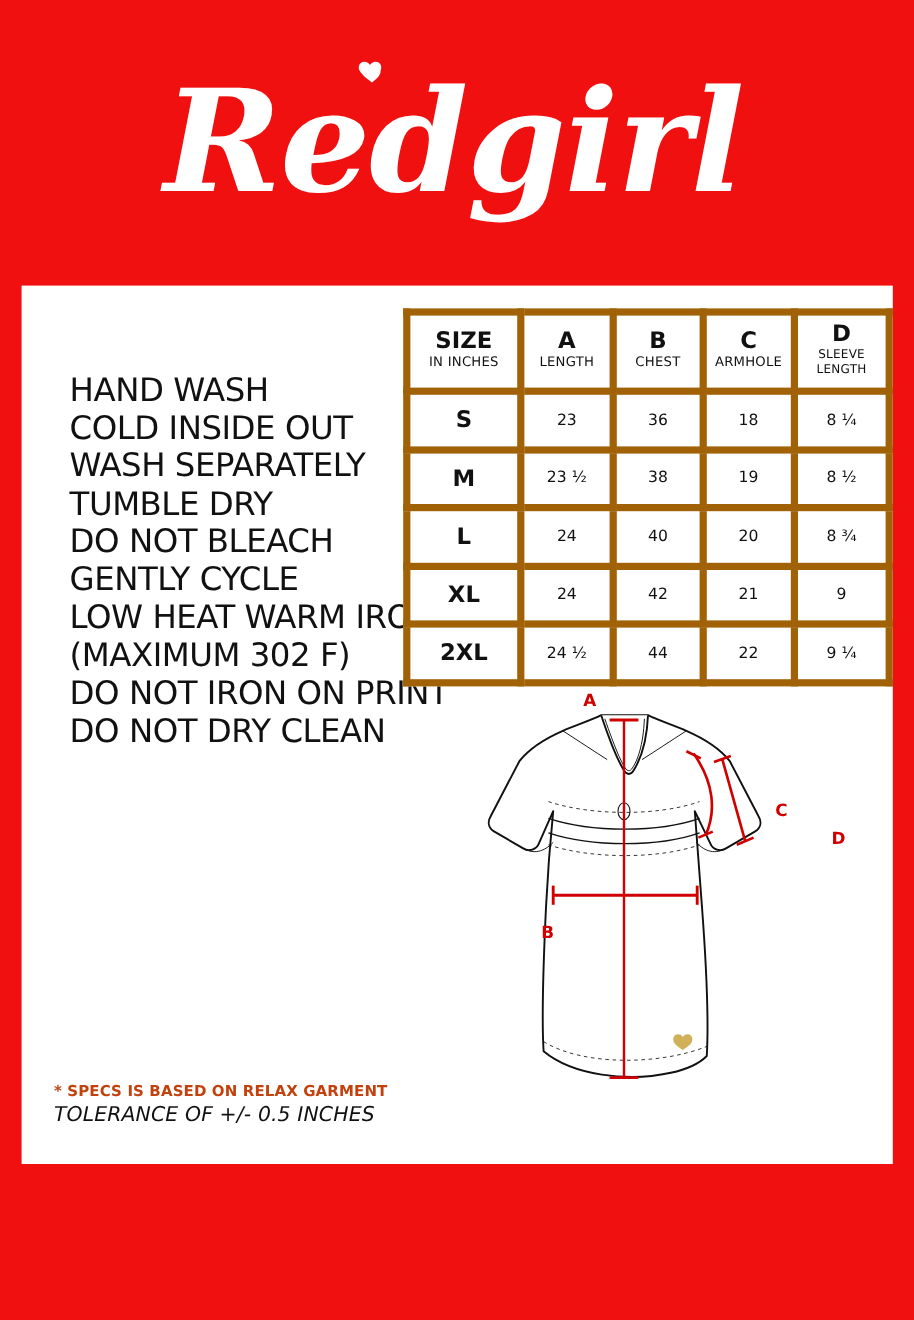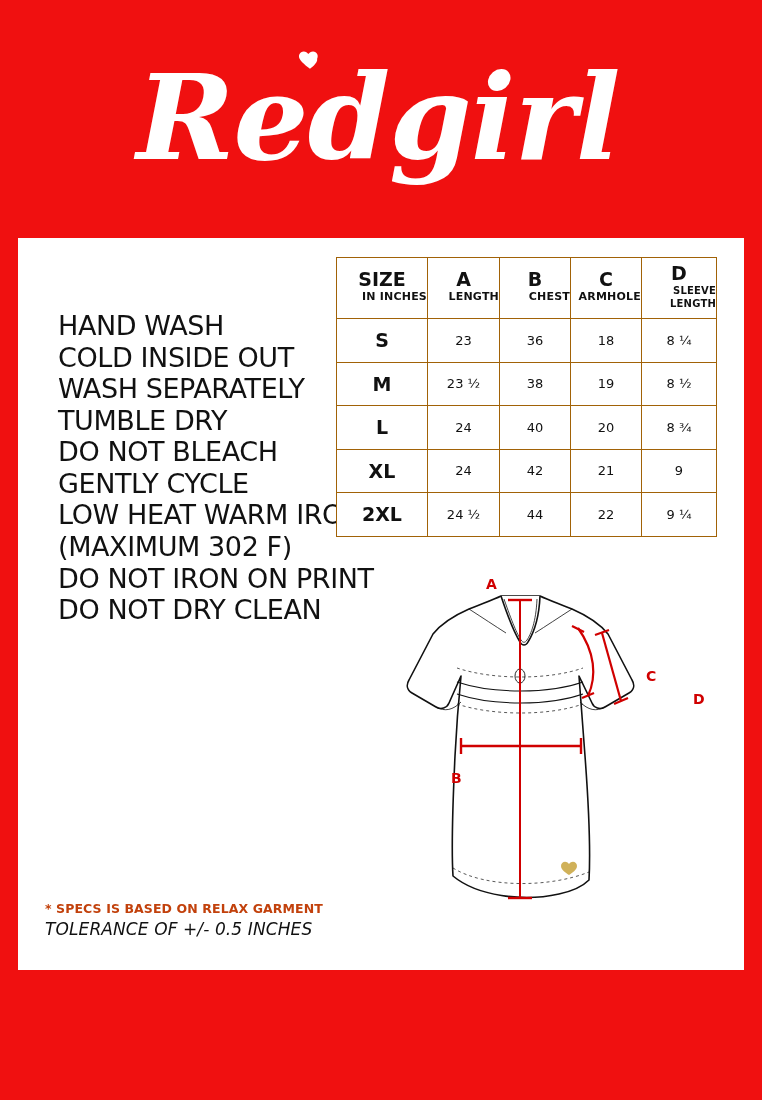--- a/index.html
+++ b/index.html
@@ -110,43 +110,42 @@
 
   
   .size-table {
     position: absolute;
     left: 318px;
     top: 19px;
     border-collapse: collapse;
     background: #fff;
   }
   .size-table td, .size-table th {
-    border: 1px solid #a16207;
+    border: 6px solid #a16207;
     text-align: center;
     vertical-align: middle;
     font-family: "DejaVu Sans", sans-serif;
     color: #111;
   }
   .size-table thead th {
     height: 54px;
     padding: 2px 0 4px;
   }
   .hdr-main {
     font-weight: bold;
     font-size: 19px;
     display: block;
     line-height: 1.05;
   }
   .hdr-sub {
-    font-weight: bold;
+    font-weight: normal;
     font-size: 11px;
     display: block;
     line-height: 1.3;
     letter-spacing: 0.2px;
-    text-align: right;
   }
   .hdr-sub.small {
     font-size: 10px;
   }
   .col-size { width: 90px; }
   .col-a { width: 71px; }
   .col-b { width: 70px; }
   .col-c { width: 70px; }
   .col-d { width: 74px; }
   .size-table tbody td {

